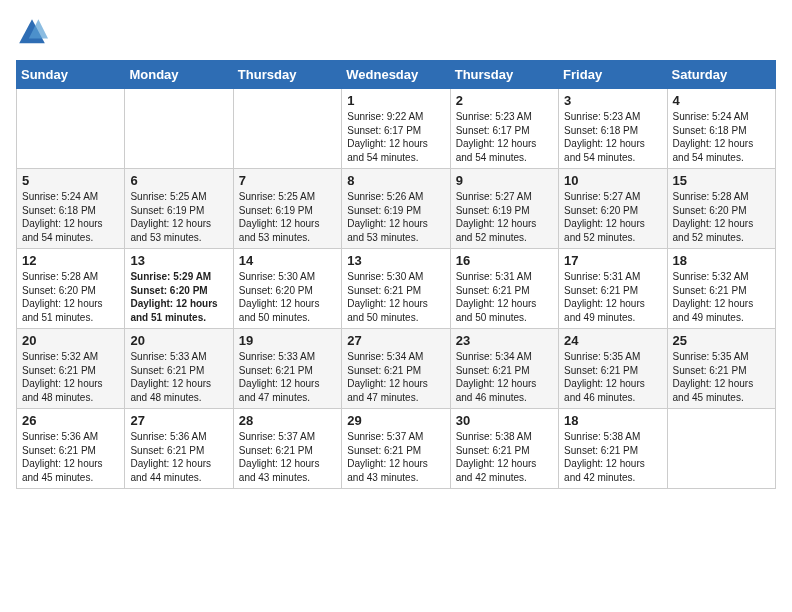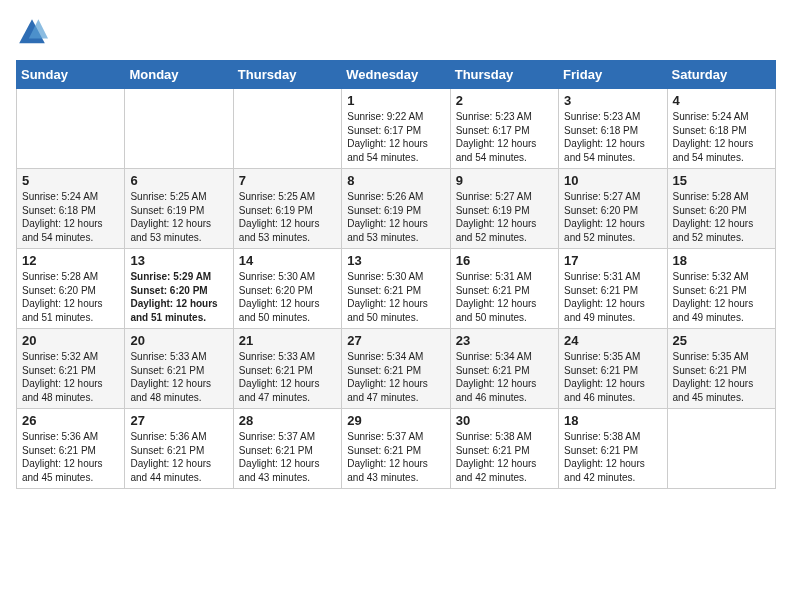--- a/index.html
+++ b/index.html
@@ -272,21 +272,21 @@
 and 48 minutes.</div>
         </td>
         <td>
           <div class="day-num">20</div>
           <div class="day-info" style="white-space: pre-line;">Sunrise: 5:33 AM
 Sunset: 6:21 PM
 Daylight: 12 hours
 and 48 minutes.</div>
         </td>
         <td>
-          <div class="day-num">21</div>
+          <div class="day-num">19</div>
           <div class="day-info" style="white-space: pre-line;">Sunrise: 5:33 AM
 Sunset: 6:21 PM
 Daylight: 12 hours
 and 47 minutes.</div>
         </td>
         <td>
           <div class="day-num">27</div>
           <div class="day-info" style="white-space: pre-line;">Sunrise: 5:34 AM
 Sunset: 6:21 PM
 Daylight: 12 hours

